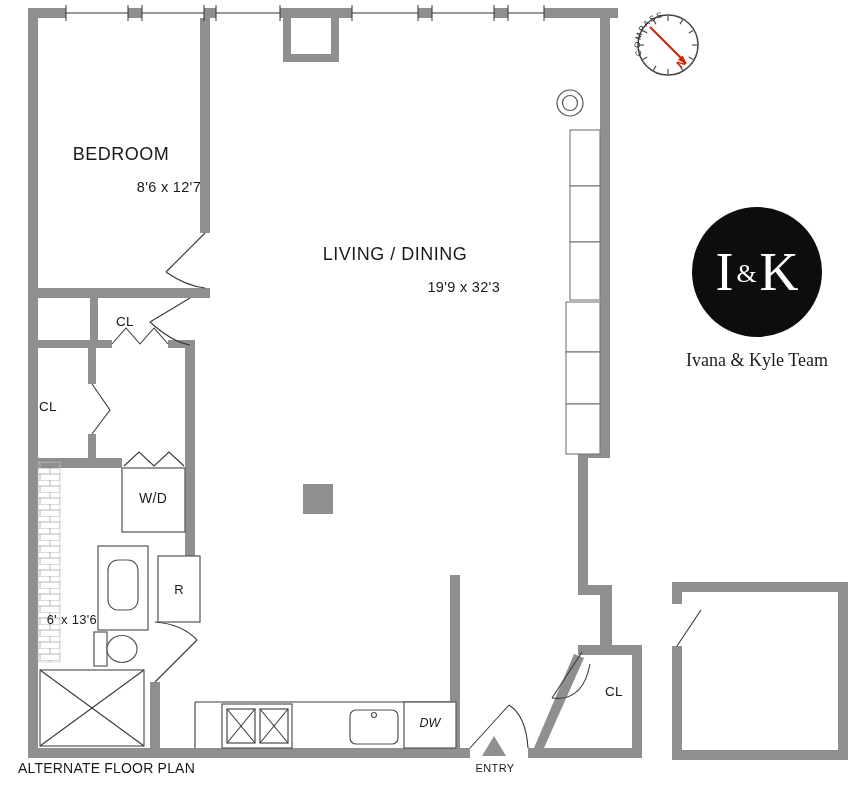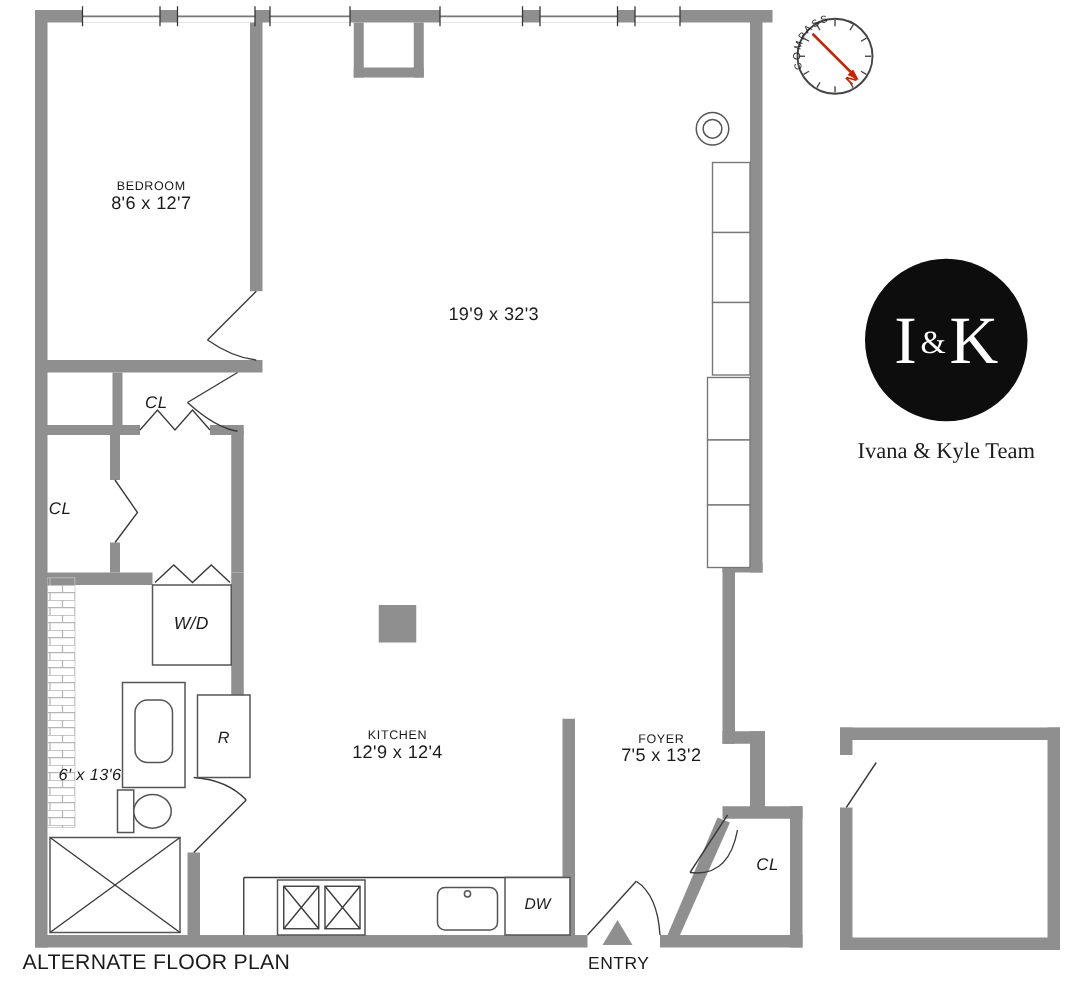--- a/index.html
+++ b/index.html
@@ -11,26 +11,26 @@
   .door{stroke:#3a3a3a;stroke-width:1.1;fill:none;}
   .fixture{stroke:#555;stroke-width:1.2;fill:#fff;}
   .cabinet{stroke:#777;stroke-width:1.1;fill:#fff;}
   .winline{stroke:#777;stroke-width:1.4;}
   .wintick{stroke:#333;stroke-width:1;}
   .needle{stroke:var(--north,#cc2200);stroke-width:2;}
   .needle-head{fill:var(--north,#cc2200);}
   .compass-text{font-family:"Liberation Sans",sans-serif;font-size:8px;letter-spacing:1.5px;fill:#222;}
   .north-text{font-family:"Liberation Sans",sans-serif;font-size:11px;font-weight:bold;fill:var(--north,#cc2200);}
   .lbl{position:absolute;text-align:center;color:var(--line,#1a1a1a);}
-  .room-name{font-size:10px;letter-spacing:.5px;}
-  .room-dims{font-size:14.5px;margin-top:0;letter-spacing:.3px;}
-  .small-lbl{font-size:13.5px;letter-spacing:.3px;font-style:italic;}
+  .room-name{font-size:18px;letter-spacing:.5px;}
+  .room-dims{font-size:14.5px;margin-top:14px;letter-spacing:.3px;text-align:right;}
+  .small-lbl{font-size:13.5px;letter-spacing:.3px;}
   .tiny-lbl{font-size:12.5px;font-style:italic;}
-  .title-lbl{font-size:17px;text-align:left;letter-spacing:.2px;}
-  .entry-lbl{font-size:14px;letter-spacing:.4px;}
+  .title-lbl{font-size:14px;text-align:left;letter-spacing:.2px;}
+  .entry-lbl{font-size:11px;letter-spacing:.4px;}
   .logo-circle{position:absolute;left:692px;top:207px;width:130px;height:130px;border-radius:50%;
       background:var(--logo,#0d0d0d);color:#fff;display:flex;align-items:center;justify-content:center;
       font-family:"Liberation Serif",serif;}
   .logo-i,.logo-k{font-size:54px;line-height:1;}
   .logo-amp{font-size:26px;line-height:1;padding:0 3px;position:relative;top:2px;}
   .team-lbl{position:absolute;left:657px;top:350px;width:200px;text-align:center;
       font-family:"Liberation Serif",serif;font-size:18px;color:#1b1b1b;}
 </style>
 </head>
 <body>
@@ -217,32 +217,25 @@
       <text class="north-text" text-anchor="middle" transform="translate(681,63) rotate(-45)" x="0" y="4">N</text>
     </g>
   </svg>
 
   <div class="lbl" style="left:41px;top:144px;width:160px">
     <div class="room-name">BEDROOM</div>
     <div class="room-dims">8'6 x 12'7</div>
   </div>
 
   <div class="lbl" style="left:290px;top:244px;width:210px">
+    <div class="room-name">LIVING / DINING</div>
     <div class="room-dims">19'9 x 32'3</div>
   </div>
 
-  <div class="lbl" style="left:238px;top:583px;width:160px">
-    <div class="room-name">KITCHEN</div>
-    <div class="room-dims">12'9 x 12'4</div>
-  </div>
-
-  <div class="lbl" style="left:459px;top:586px;width:140px">
-    <div class="room-name">FOYER</div>
-    <div class="room-dims">7'5 x 13'2</div>
-  </div>
+
 
 
   <div class="lbl small-lbl" style="left:24px;top:612px;width:96px;font-size:13px">6' x 13'6</div>
 
   <div class="lbl small-lbl" style="left:97px;top:314px;width:56px">CL</div>
   <div class="lbl small-lbl" style="left:20px;top:399px;width:56px">CL</div>
   <div class="lbl small-lbl" style="left:586px;top:684px;width:56px">CL</div>
 
   <div class="lbl small-lbl" style="left:124px;top:490px;width:58px;font-size:14px">W/D</div>
   <div class="lbl small-lbl" style="left:160px;top:582px;width:38px;font-size:13px">R</div>

